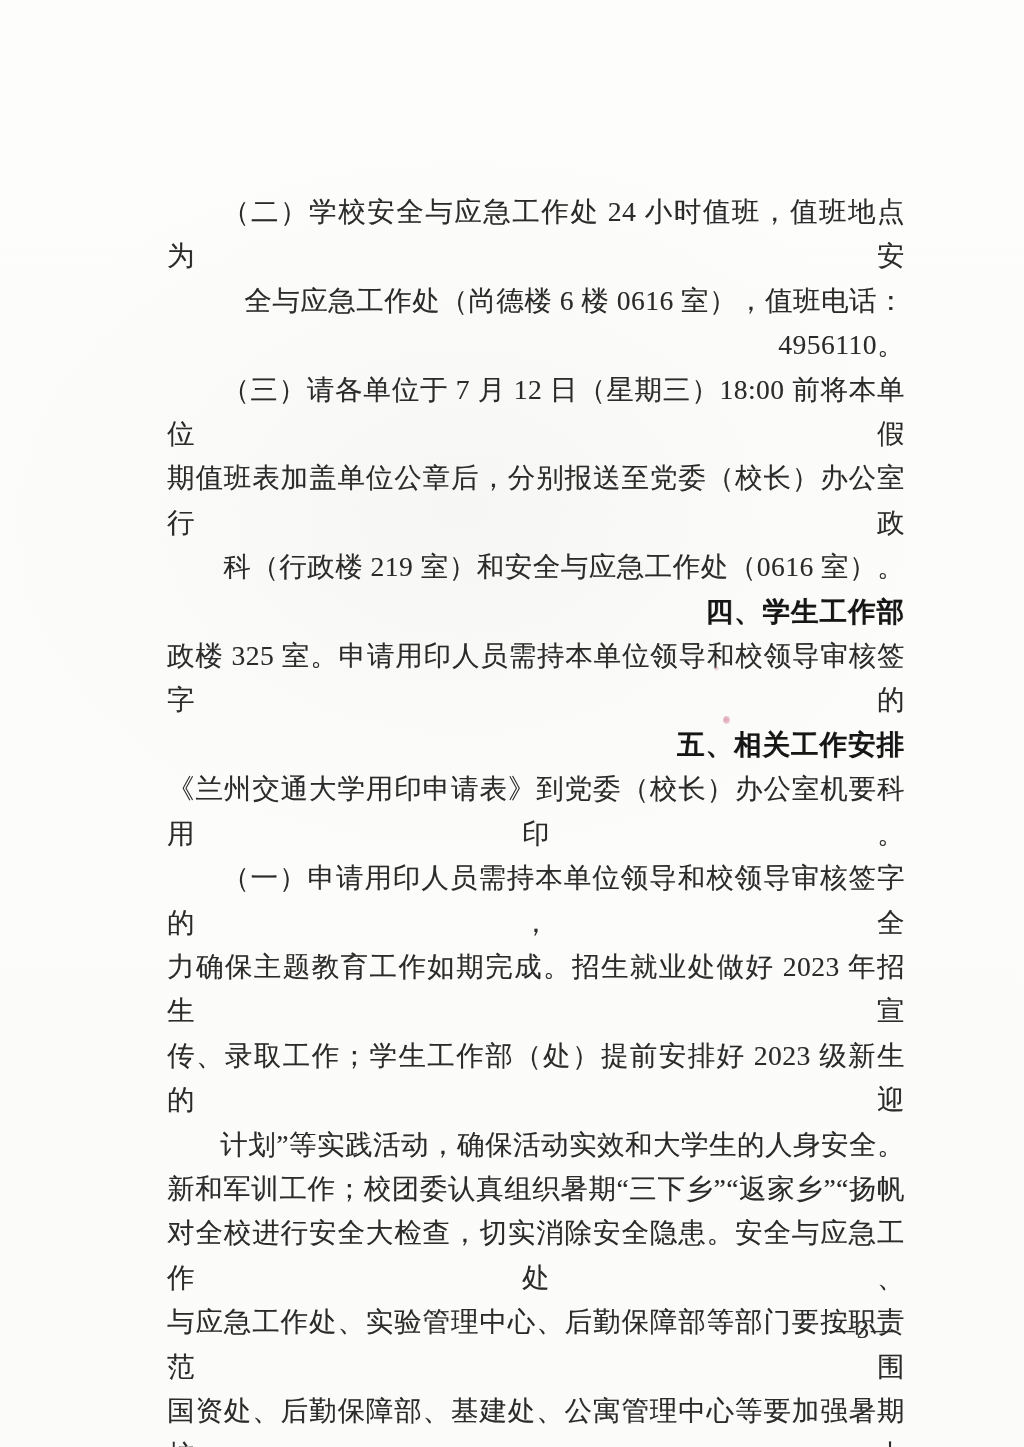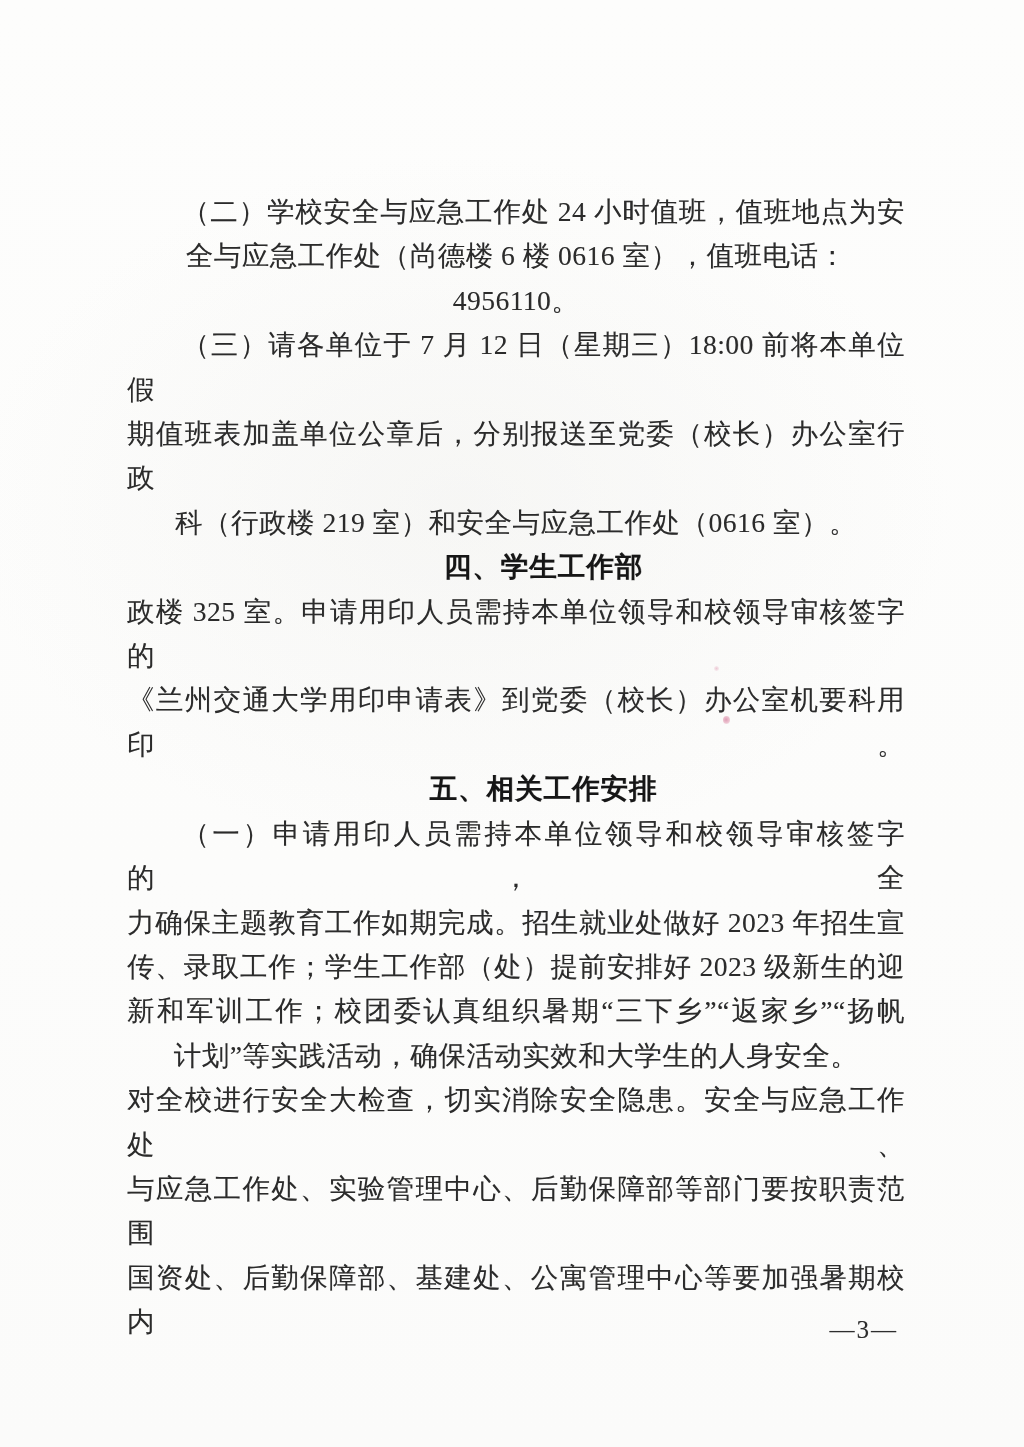--- a/index.html
+++ b/index.html
@@ -28,28 +28,29 @@
     top: 190px;
     width: 778px;
     font-size: 27.5px;
     line-height: 44.4px;
     color: #2b2b2b;
     letter-spacing: 0.5px;
     text-shadow: 0.3px 0.3px 0.5px rgba(70,70,70,0.35);
   }
   .line {
     display: block;
-    text-align: center;
+    text-align: right;
     white-space: normal;
     overflow: visible;
   }
   .line.justify {
     text-align: justify;
     text-align-last: justify;
     text-justify: inter-character;
+    margin-left: 40px;
   }
   .line.indent {
     text-indent: 2em;
   }
   .line.heading {
     font-family: "Liberation Sans", "DejaVu Sans", sans-serif;
     font-weight: 700;
     color: #161616;
     text-shadow: 0.4px 0.4px 0.4px rgba(30,30,30,0.4);
     letter-spacing: 1px;
@@ -93,27 +94,27 @@
 
   <div class="text-block">
 
   <div class="line indent justify">（二）学校安全与应急工作处 24 小时值班，值班地点为安</div>
       <div class="line">全与应急工作处（尚德楼 6 楼 0616 室），值班电话：4956110。</div>
       <div class="line indent justify">（三）请各单位于 7 月 12 日（星期三）18:00 前将本单位假</div>
       <div class="line justify">期值班表加盖单位公章后，分别报送至党委（校长）办公室行政</div>
       <div class="line">科（行政楼 219 室）和安全与应急工作处（0616 室）。</div>
       <div class="line heading indent">四、学生工作部</div>
       <div class="line justify">政楼 325 室。申请用印人员需持本单位领导和校领导审核签字的</div>
+      <div class="line heading indent">五、相关工作安排</div>
       <div class="line justify">《兰州交通大学用印申请表》到党委（校长）办公室机要科用印。</div>
-      <div class="line heading indent">五、相关工作安排</div>
       <div class="line indent justify">（一）申请用印人员需持本单位领导和校领导审核签字的，全</div>
       <div class="line justify">力确保主题教育工作如期完成。招生就业处做好 2023 年招生宣</div>
       <div class="line justify">传、录取工作；学生工作部（处）提前安排好 2023 级新生的迎</div>
+      <div class="line">计划”等实践活动，确保活动实效和大学生的人身安全。</div>
       <div class="line justify">新和军训工作；校团委认真组织暑期“三下乡”“返家乡”“扬帆</div>
-      <div class="line">计划”等实践活动，确保活动实效和大学生的人身安全。</div>
       <div class="line justify">对全校进行安全大检查，切实消除安全隐患。安全与应急工作处、</div>
       <div class="line justify">与应急工作处、实验管理中心、后勤保障部等部门要按职责范围</div>
       <div class="line justify">国资处、后勤保障部、基建处、公寓管理中心等要加强暑期校内</div>
     </div>
 
   <div class="page-number">—3—</div>
 
   <div class="speck speck-1"></div>
   <div class="speck speck-2"></div>
 

